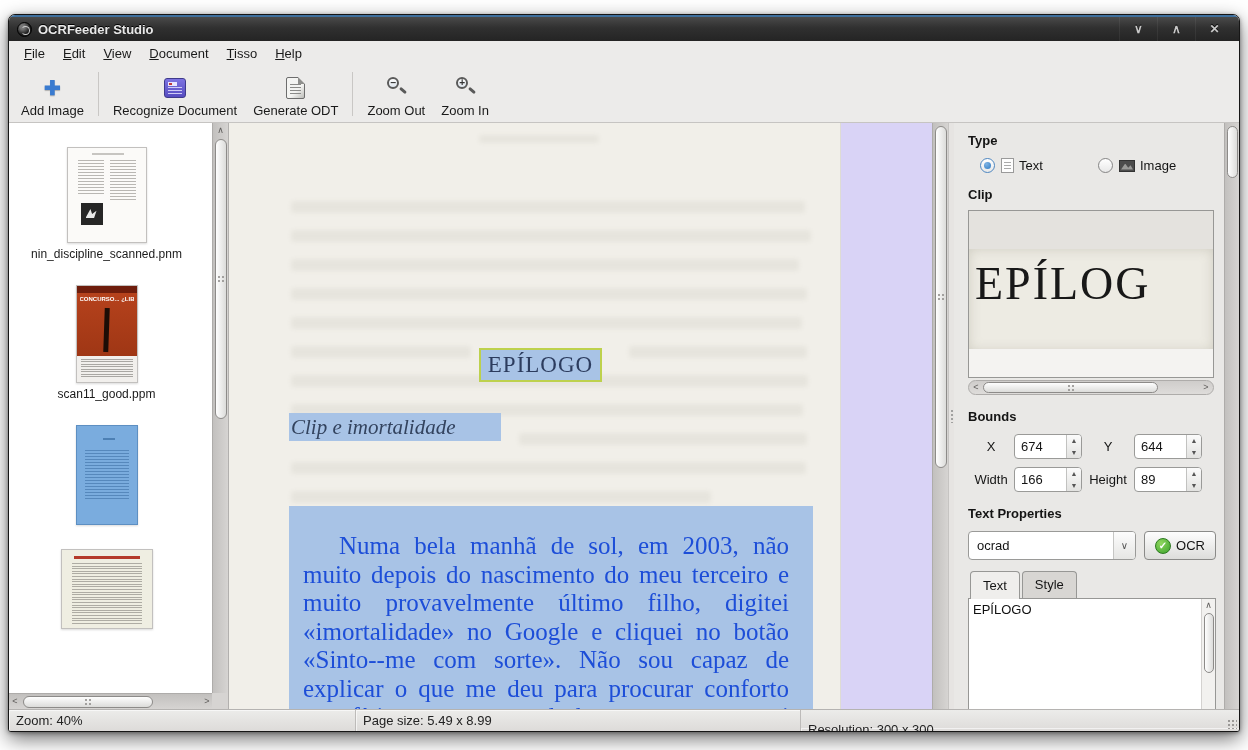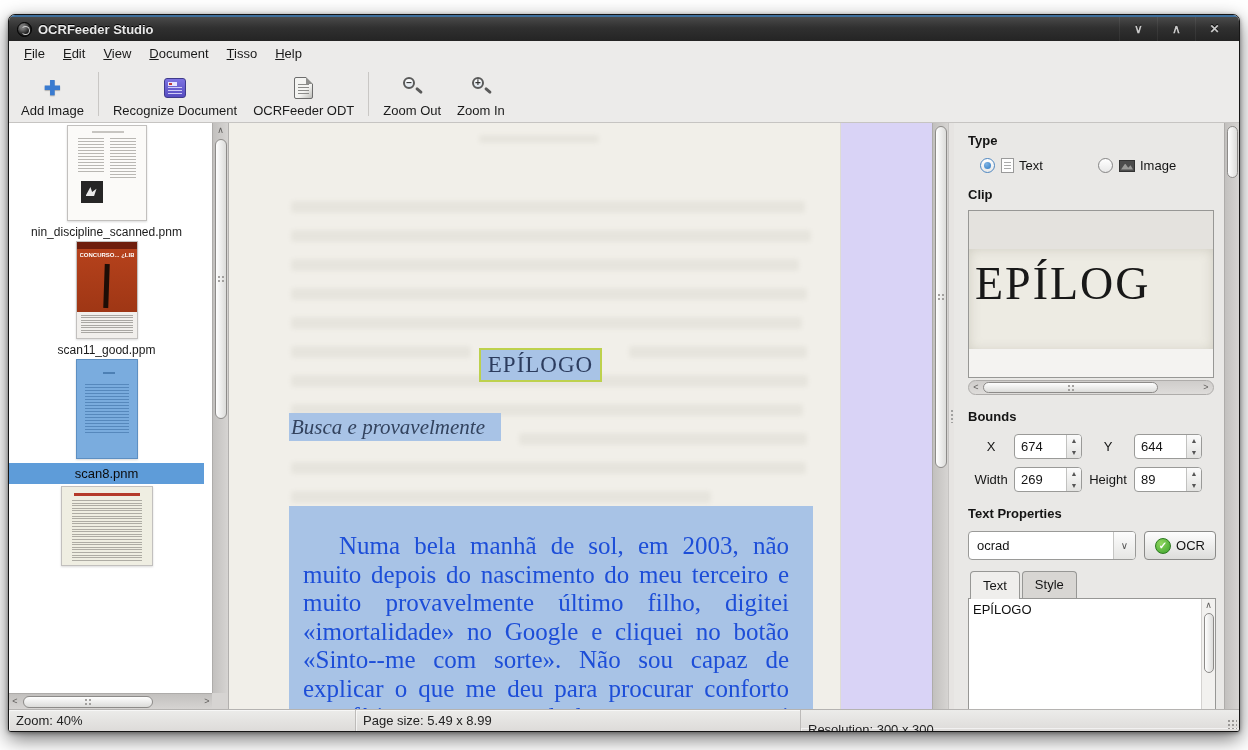--- a/index.html
+++ b/index.html
@@ -62,21 +62,21 @@
   .sb-thumb.h{background:linear-gradient(#fefefe,#dcdcda);}
   .grip{position:absolute;left:50%;top:50%;transform:translate(-50%,-50%);width:8px;height:8px;
     background:radial-gradient(circle,#9a9896 1px,transparent 1.2px) 0 0/4px 4px;opacity:.9;}
   .sb-arrow{color:#5f5d5b;font-size:9px;line-height:1;display:flex;align-items:center;justify-content:center;}
   
   .sidebar{flex:0 0 220px;background:#fff;border-right:1px solid #b2b0ae;position:relative;overflow:hidden;}
   .thumb-list{position:absolute;left:0;top:0;width:195px;bottom:16px;overflow:hidden;
     display:flex;flex-direction:column;align-items:center;}
   .page-label{font-size:12px;color:#1a1a1a;margin:4px 0 0 0;white-space:nowrap;}
   .thumb{border:1px solid #c2c0be;box-shadow:0 1px 2px rgba(0,0,0,.15);}
-  .entry{display:flex;flex-direction:column;align-items:center;margin-top:2px;width:100%;}
+  .entry{display:flex;flex-direction:column;align-items:center;margin-top:24px;width:100%;}
   .t-nin{width:80px;height:96px;background:#fbfaf8;position:relative;}
   .t-nin i{position:absolute;left:10px;top:12px;width:26px;height:34px;
     background:repeating-linear-gradient(#b9b7b3 0 1px,transparent 1px 3px);}
   .t-nin u{position:absolute;right:10px;top:12px;width:26px;height:40px;
     background:repeating-linear-gradient(#b9b7b3 0 1px,transparent 1px 3px);}
   .t-nin b{position:absolute;left:13px;top:55px;width:22px;height:22px;background:#262626;}
   .t-nin b::after{content:"";position:absolute;left:5px;top:6px;width:11px;height:9px;background:#e9e9e9;
     clip-path:polygon(0 100%,45% 0,60% 55%,100% 20%,78% 100%);}
   .t-nin s{position:absolute;left:24px;top:5px;width:32px;height:2px;background:#c7c5c1;}
   .t-mag{width:62px;height:98px;position:relative;background:linear-gradient(#b8431d,#a03715 70%,#8d2f10);}
@@ -241,21 +241,21 @@
           </span>
         </span>
       <span>Recognize Document</span>
     </div>
     <div class="tool">
       <span class="ticon">
           <span class="icon-odt">
             <i></i>
           </span>
         </span>
-      <span>OCRFeeder ODT</span>
+      <span>Generate ODT</span>
     </div>
     <div class="tsep"></div>
     <div class="tool">
       <span class="ticon">
           <span class="icon-zoom">
             <span class="lens">−</span>
             <span class="handle"></span>
           </span>
         </span>
       <span>Zoom Out</span>
@@ -294,23 +294,20 @@
               <span class="bt"></span>
           </div>
           <div class="page-label">scan11_good.ppm</div>
         </div>
 
         <div class="entry">
           <div class="thumb t-scan8">
               <i></i>
               <u></u>
             </div>
-          <div class="sel-band">
-            <div class="page-label">scan8.pnm</div>
-          </div>
         </div>
 
 
         <div class="entry">
           <div class="thumb t-cream">
               <i></i>
               <u></u>
             </div>
         </div>
       </div>
@@ -345,21 +342,21 @@
         <div class="ghost" style="left:62px;top:252px;width:517px"></div>
         <div class="ghost" style="left:62px;top:281px;width:512px"></div>
         <div class="ghost" style="left:290px;top:310px;width:288px"></div>
         <div class="ghost" style="left:62px;top:339px;width:515px"></div>
         <div class="ghost" style="left:62px;top:368px;width:420px"></div>
 
         <div class="doc-heading-box">
           <span>EPÍLOGO</span>
         </div>
         <div class="doc-subheading">
-          <span>Busca e provavelmente</span>
+          <span>Clip e imortalidade</span>
         </div>
         <div class="doc-paragraph">
           <p>Numa bela manhã de sol, em 2003, não muito depois do nascimento do meu terceiro e muito provavelmente último filho, digitei «imortalidade» no Google e cliquei no botão «Sinto--me com sorte». Não sou capaz de explicar o que me deu para procurar conforto metafísico num motor de busca, mas pressenti que a pesquisa poderia levar-me a algum lado – ali estava eu a escrever um livro sobre a busca, mas que importava isso num</p>
         </div>
       </div>
       <div class="vsb sb-track-v">
         <div class="sb-thumb">
             <span class="grip"></span>
           </div>
       </div>
@@ -413,21 +410,21 @@
           <label>Y</label>
           <div class="spin">
             <span class="val">644</span>
             <span class="btns">
                 <i>▲</i>
                 <i>▼</i>
               </span>
           </div>
           <label>Width</label>
           <div class="spin">
-            <span class="val">269</span>
+            <span class="val">166</span>
             <span class="btns">
                 <i>▲</i>
                 <i>▼</i>
               </span>
           </div>
           <label>Height</label>
           <div class="spin">
             <span class="val">89</span>
             <span class="btns">
                 <i>▲</i>

